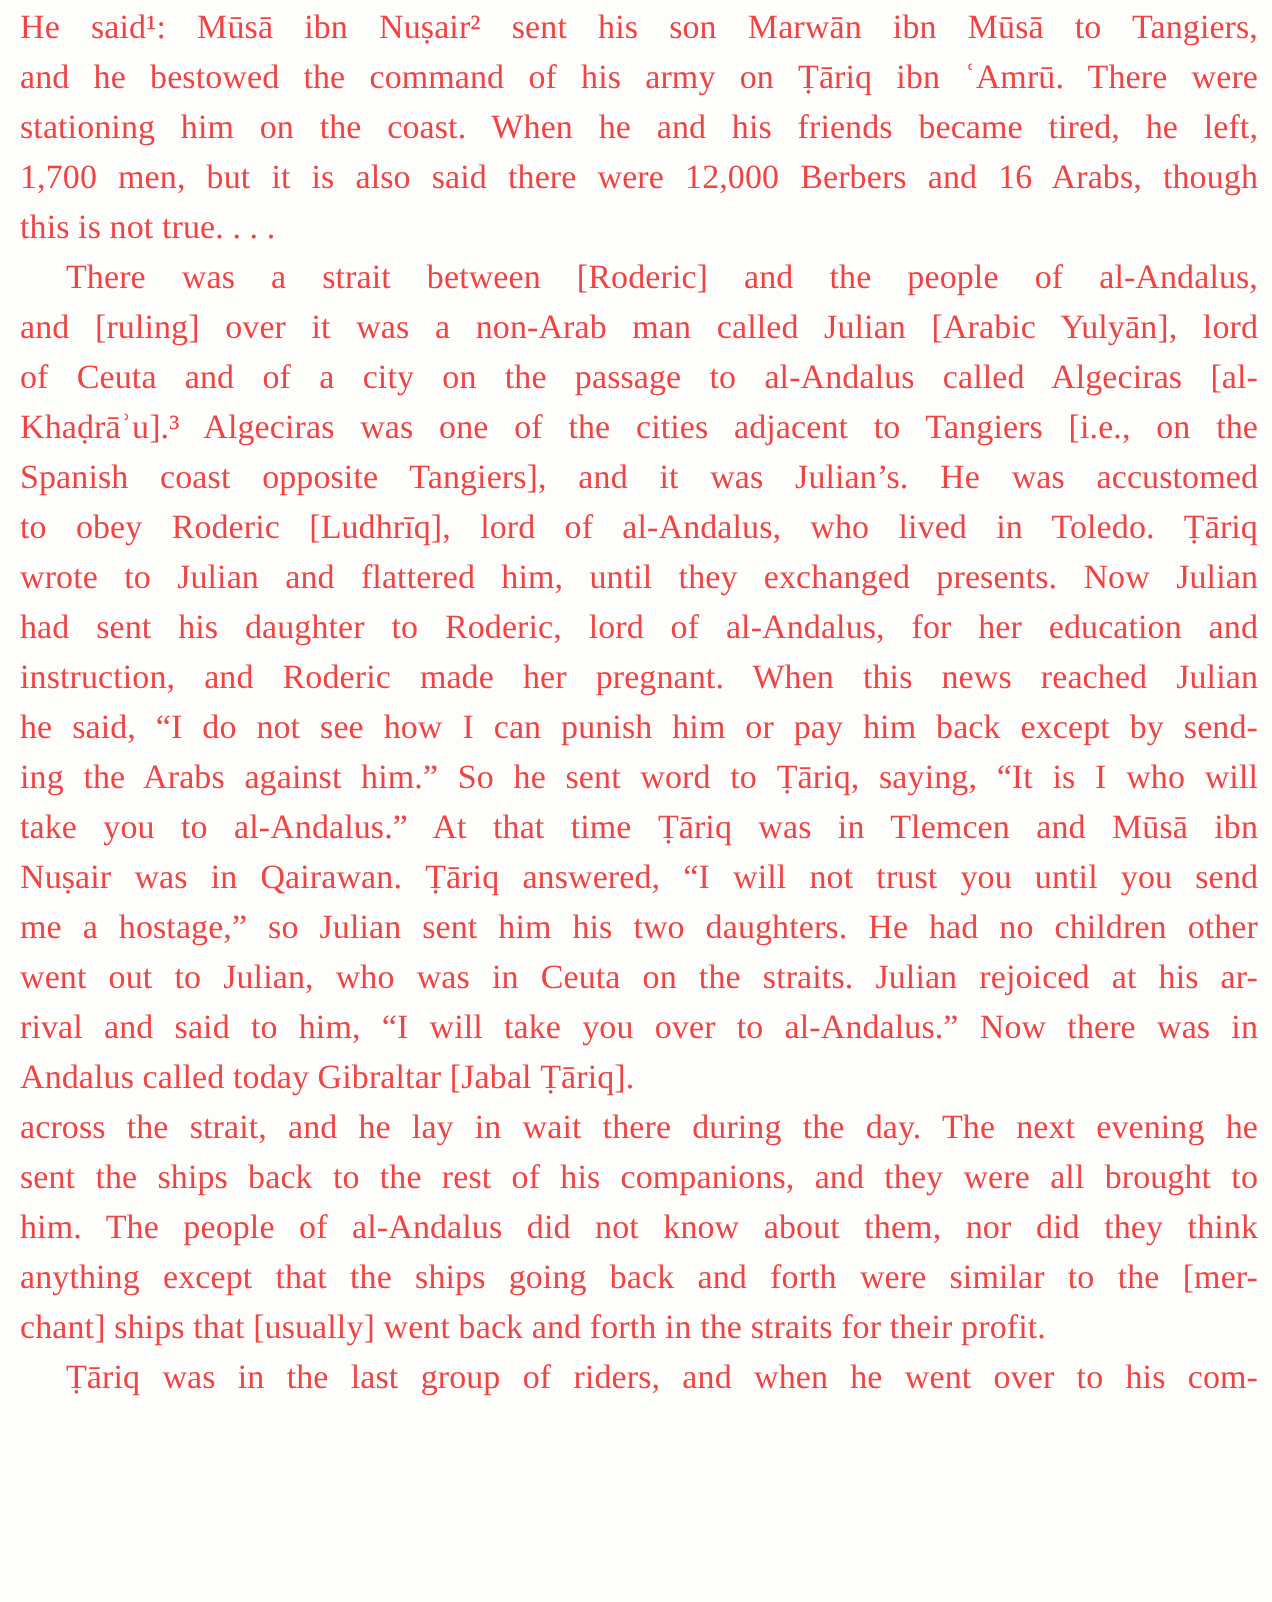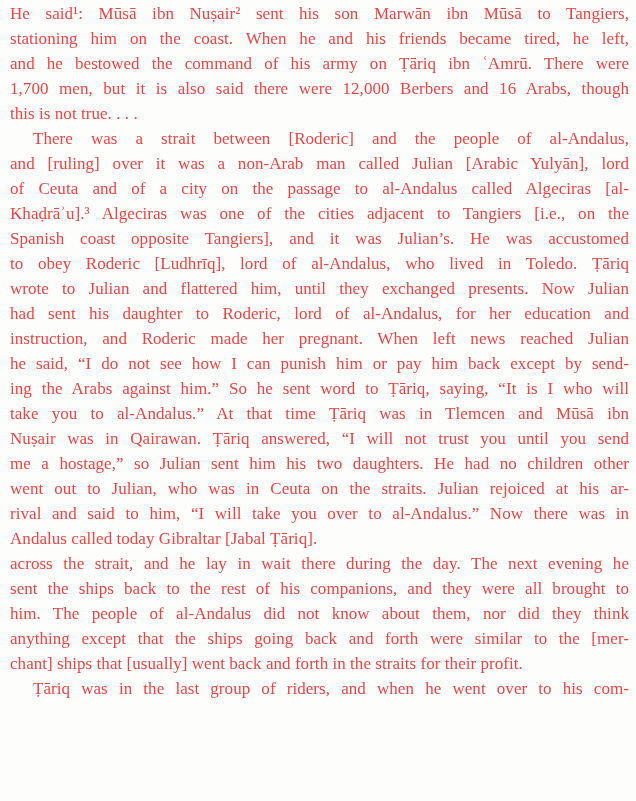--- a/index.html
+++ b/index.html
@@ -44,35 +44,35 @@
     text-indent: 23px;
   }
 </style>
 </head>
 <body>
 
 <div class="page">
   <div id="text-container">
       <div class="paragraph">
         <div class="text-line">He said¹: Mūsā ibn Nuṣair² sent his son Marwān ibn Mūsā to Tangiers,</div>
+        <div class="text-line">and he bestowed the command of his army on Ṭāriq ibn ʿAmrū. There were</div>
         <div class="text-line">stationing him on the coast. When he and his friends became tired, he left,</div>
-        <div class="text-line">and he bestowed the command of his army on Ṭāriq ibn ʿAmrū. There were</div>
         <div class="text-line">1,700 men, but it is also said there were 12,000 Berbers and 16 Arabs, though</div>
         <div class="text-line para-end">this is not true. . . .</div>
       </div>
       <div class="paragraph">
         <div class="text-line indent">There was a strait between [Roderic] and the people of al-Andalus,</div>
         <div class="text-line">and [ruling] over it was a non-Arab man called Julian [Arabic Yulyān], lord</div>
         <div class="text-line">of Ceuta and of a city on the passage to al-Andalus called Algeciras [al-</div>
         <div class="text-line">Khaḍrāʾu].³ Algeciras was one of the cities adjacent to Tangiers [i.e., on the</div>
         <div class="text-line">Spanish coast opposite Tangiers], and it was Julian’s. He was accustomed</div>
         <div class="text-line">to obey Roderic [Ludhrīq], lord of al-Andalus, who lived in Toledo. Ṭāriq</div>
         <div class="text-line">wrote to Julian and flattered him, until they exchanged presents. Now Julian</div>
         <div class="text-line">had sent his daughter to Roderic, lord of al-Andalus, for her education and</div>
-        <div class="text-line">instruction, and Roderic made her pregnant. When left news reached Julian</div>
+        <div class="text-line">instruction, and Roderic made her pregnant. When this news reached Julian</div>
         <div class="text-line">he said, “I do not see how I can punish him or pay him back except by send-</div>
         <div class="text-line">ing the Arabs against him.” So he sent word to Ṭāriq, saying, “It is I who will</div>
         <div class="text-line">take you to al-Andalus.” At that time Ṭāriq was in Tlemcen and Mūsā ibn</div>
         <div class="text-line">Nuṣair was in Qairawan. Ṭāriq answered, “I will not trust you until you send</div>
         <div class="text-line">me a hostage,” so Julian sent him his two daughters. He had no children other</div>
         <div class="text-line">went out to Julian, who was in Ceuta on the straits. Julian rejoiced at his ar-</div>
         <div class="text-line">rival and said to him, “I will take you over to al-Andalus.” Now there was in</div>
         <div class="text-line para-end">Andalus called today Gibraltar [Jabal Ṭāriq].</div>
       </div>
       <div class="paragraph">

